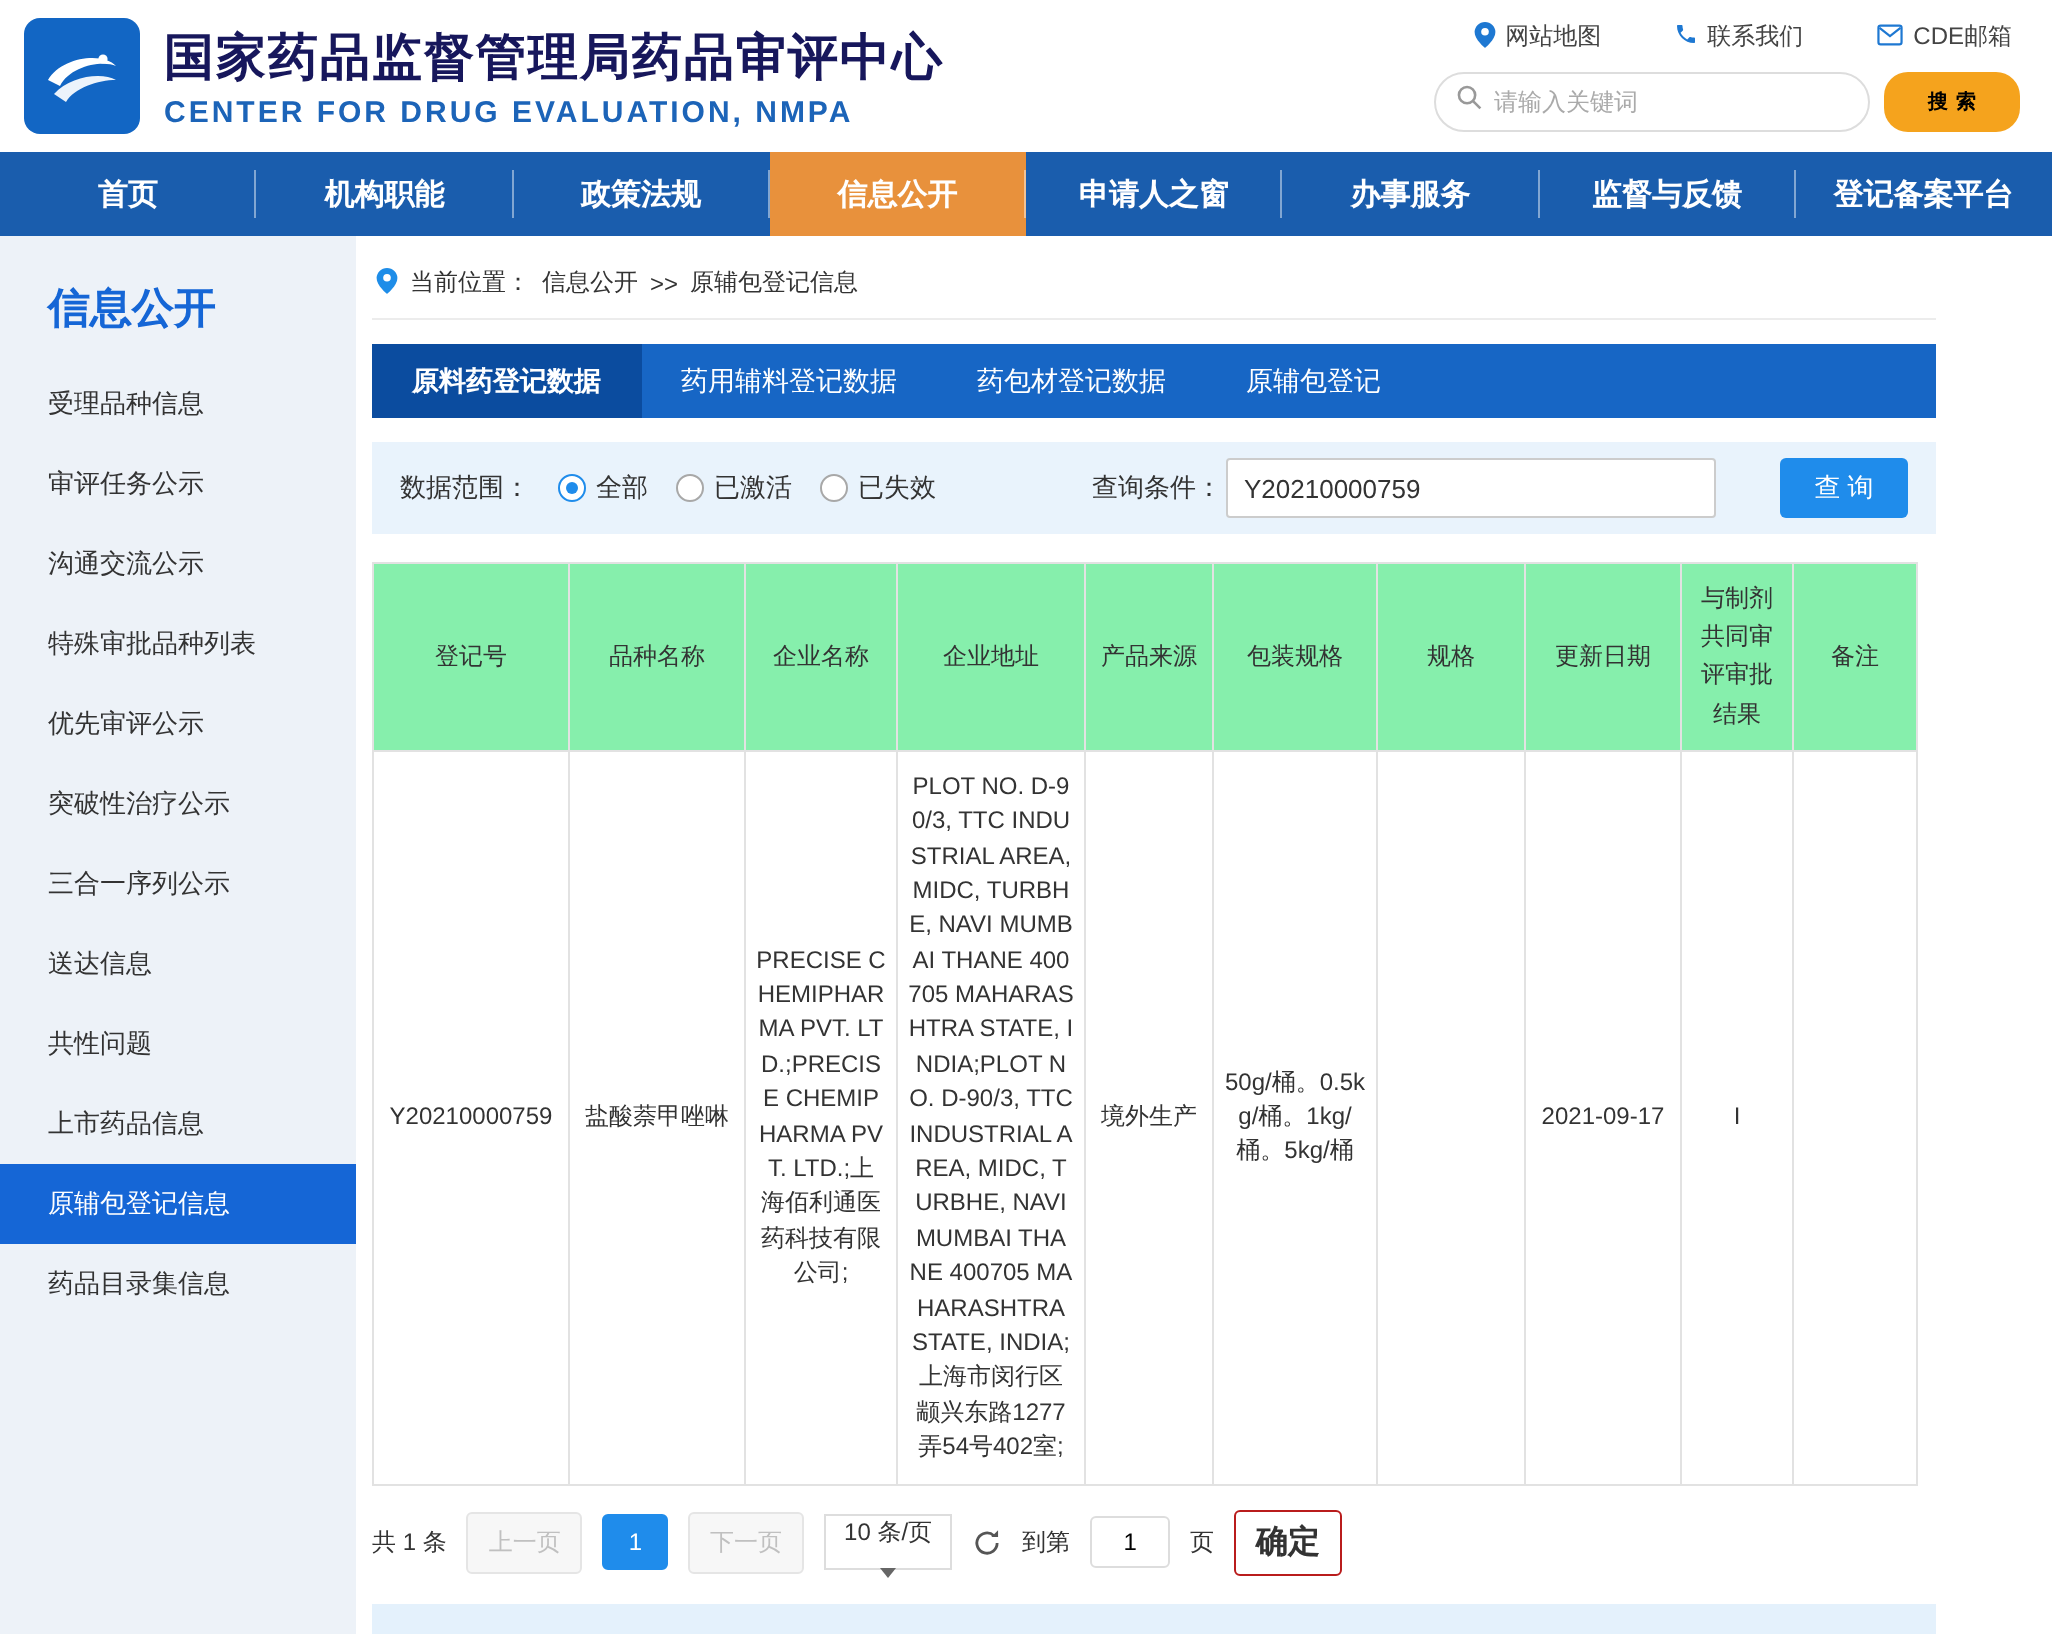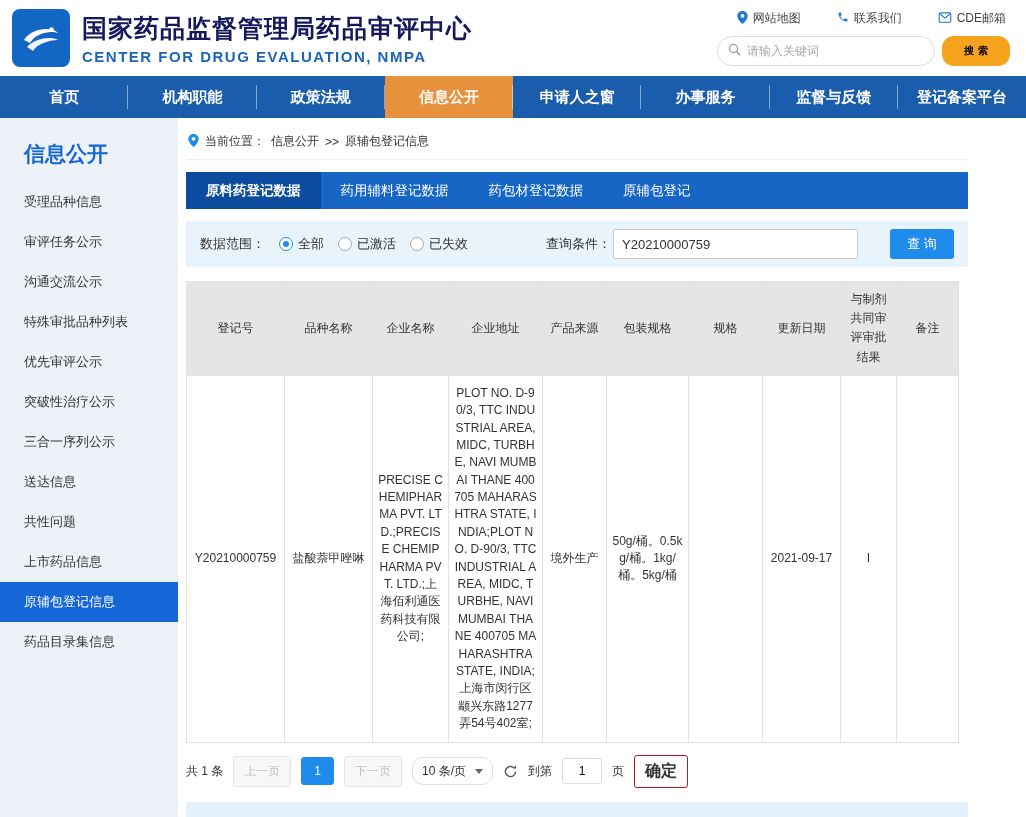--- a/index.html
+++ b/index.html
@@ -59,30 +59,30 @@
   .rdot.checked::after { content:""; position:absolute; left:3px; top:3px; width:6px; height:6px; border-radius:50%; background:#1f8ceb; }
   .query-label { margin-left:auto; }
   .query-input { width:245px; height:30px; border:1px solid #ccc; border-radius:2px; padding:0 8px;
     font-size:13px; color:#333; margin-left:2px; outline:none; }
   .query-btn { margin-left:32px; width:64px; height:30px; background:#1f8ceb; color:#fff;
     border:none; border-radius:3px; font-size:13px; cursor:pointer; }
 
   
   .data-table { margin-top:14px; border-collapse:collapse; table-layout:fixed; width:772px;
     font-size:12px; color:#333; text-align:center; }
-  .data-table th { background:#e5e5e5; border:1px solid #e2e2e2; font-weight:normal; padding:8px 4px; color:#333; line-height:1.6; }
+  .data-table th { background:#86efac; border:1px solid #e2e2e2; font-weight:normal; padding:8px 4px; color:#333; line-height:1.6; }
   .data-table td { border:1px solid #e2e2e2; padding:9px 5px; word-break:break-all; line-height:1.45; vertical-align:middle; }
 
   
   .pagination { display:flex; align-items:center; gap:10px; margin-top:12px; font-size:12px; color:#333; }
   .pg-btn { border:1px solid #e5e5e5; background:#f7f7f7; color:#c0c0c0; font-size:12px; padding:6px 10px;
     border-radius:3px; cursor:pointer; }
   .pg-btn.current { background:#1f8ceb; border-color:#1f8ceb; color:#fff; padding:6px 12px; }
-  .pg-select { border:1px solid #ddd; border-radius:11px; height:28px; display:flex; align-items:center;
-    padding:0 9px; gap:9px; cursor:pointer; background:#fff; }
+  .pg-select { border:1px solid #ddd; border-radius:0; height:28px; display:flex; align-items:center;
+    padding:0 9px; gap:9px; cursor:pointer; background:#fff;flex-direction:column; }
   .caret { width:0; height:0; border-left:4px solid transparent; border-right:4px solid transparent; border-top:5px solid #666; }
   .refresh { display:flex; align-items:center; cursor:pointer; }
   .goto-input { width:40px; height:26px; border:1px solid #ddd; border-radius:3px; text-align:center; font-size:12px; outline:none; }
   .confirm-btn { border:1px solid #b91c1c; background:#fff; padding:5px 10px; border-radius:3px; font-size:16px;
     font-weight:bold; cursor:pointer; color:#333; }
 
   
   .note { margin-top:14px; background:#e4f1fc; padding:10px 16px 18px; font-size:12px; line-height:2; color:#333; }
 </style>
 </head>

